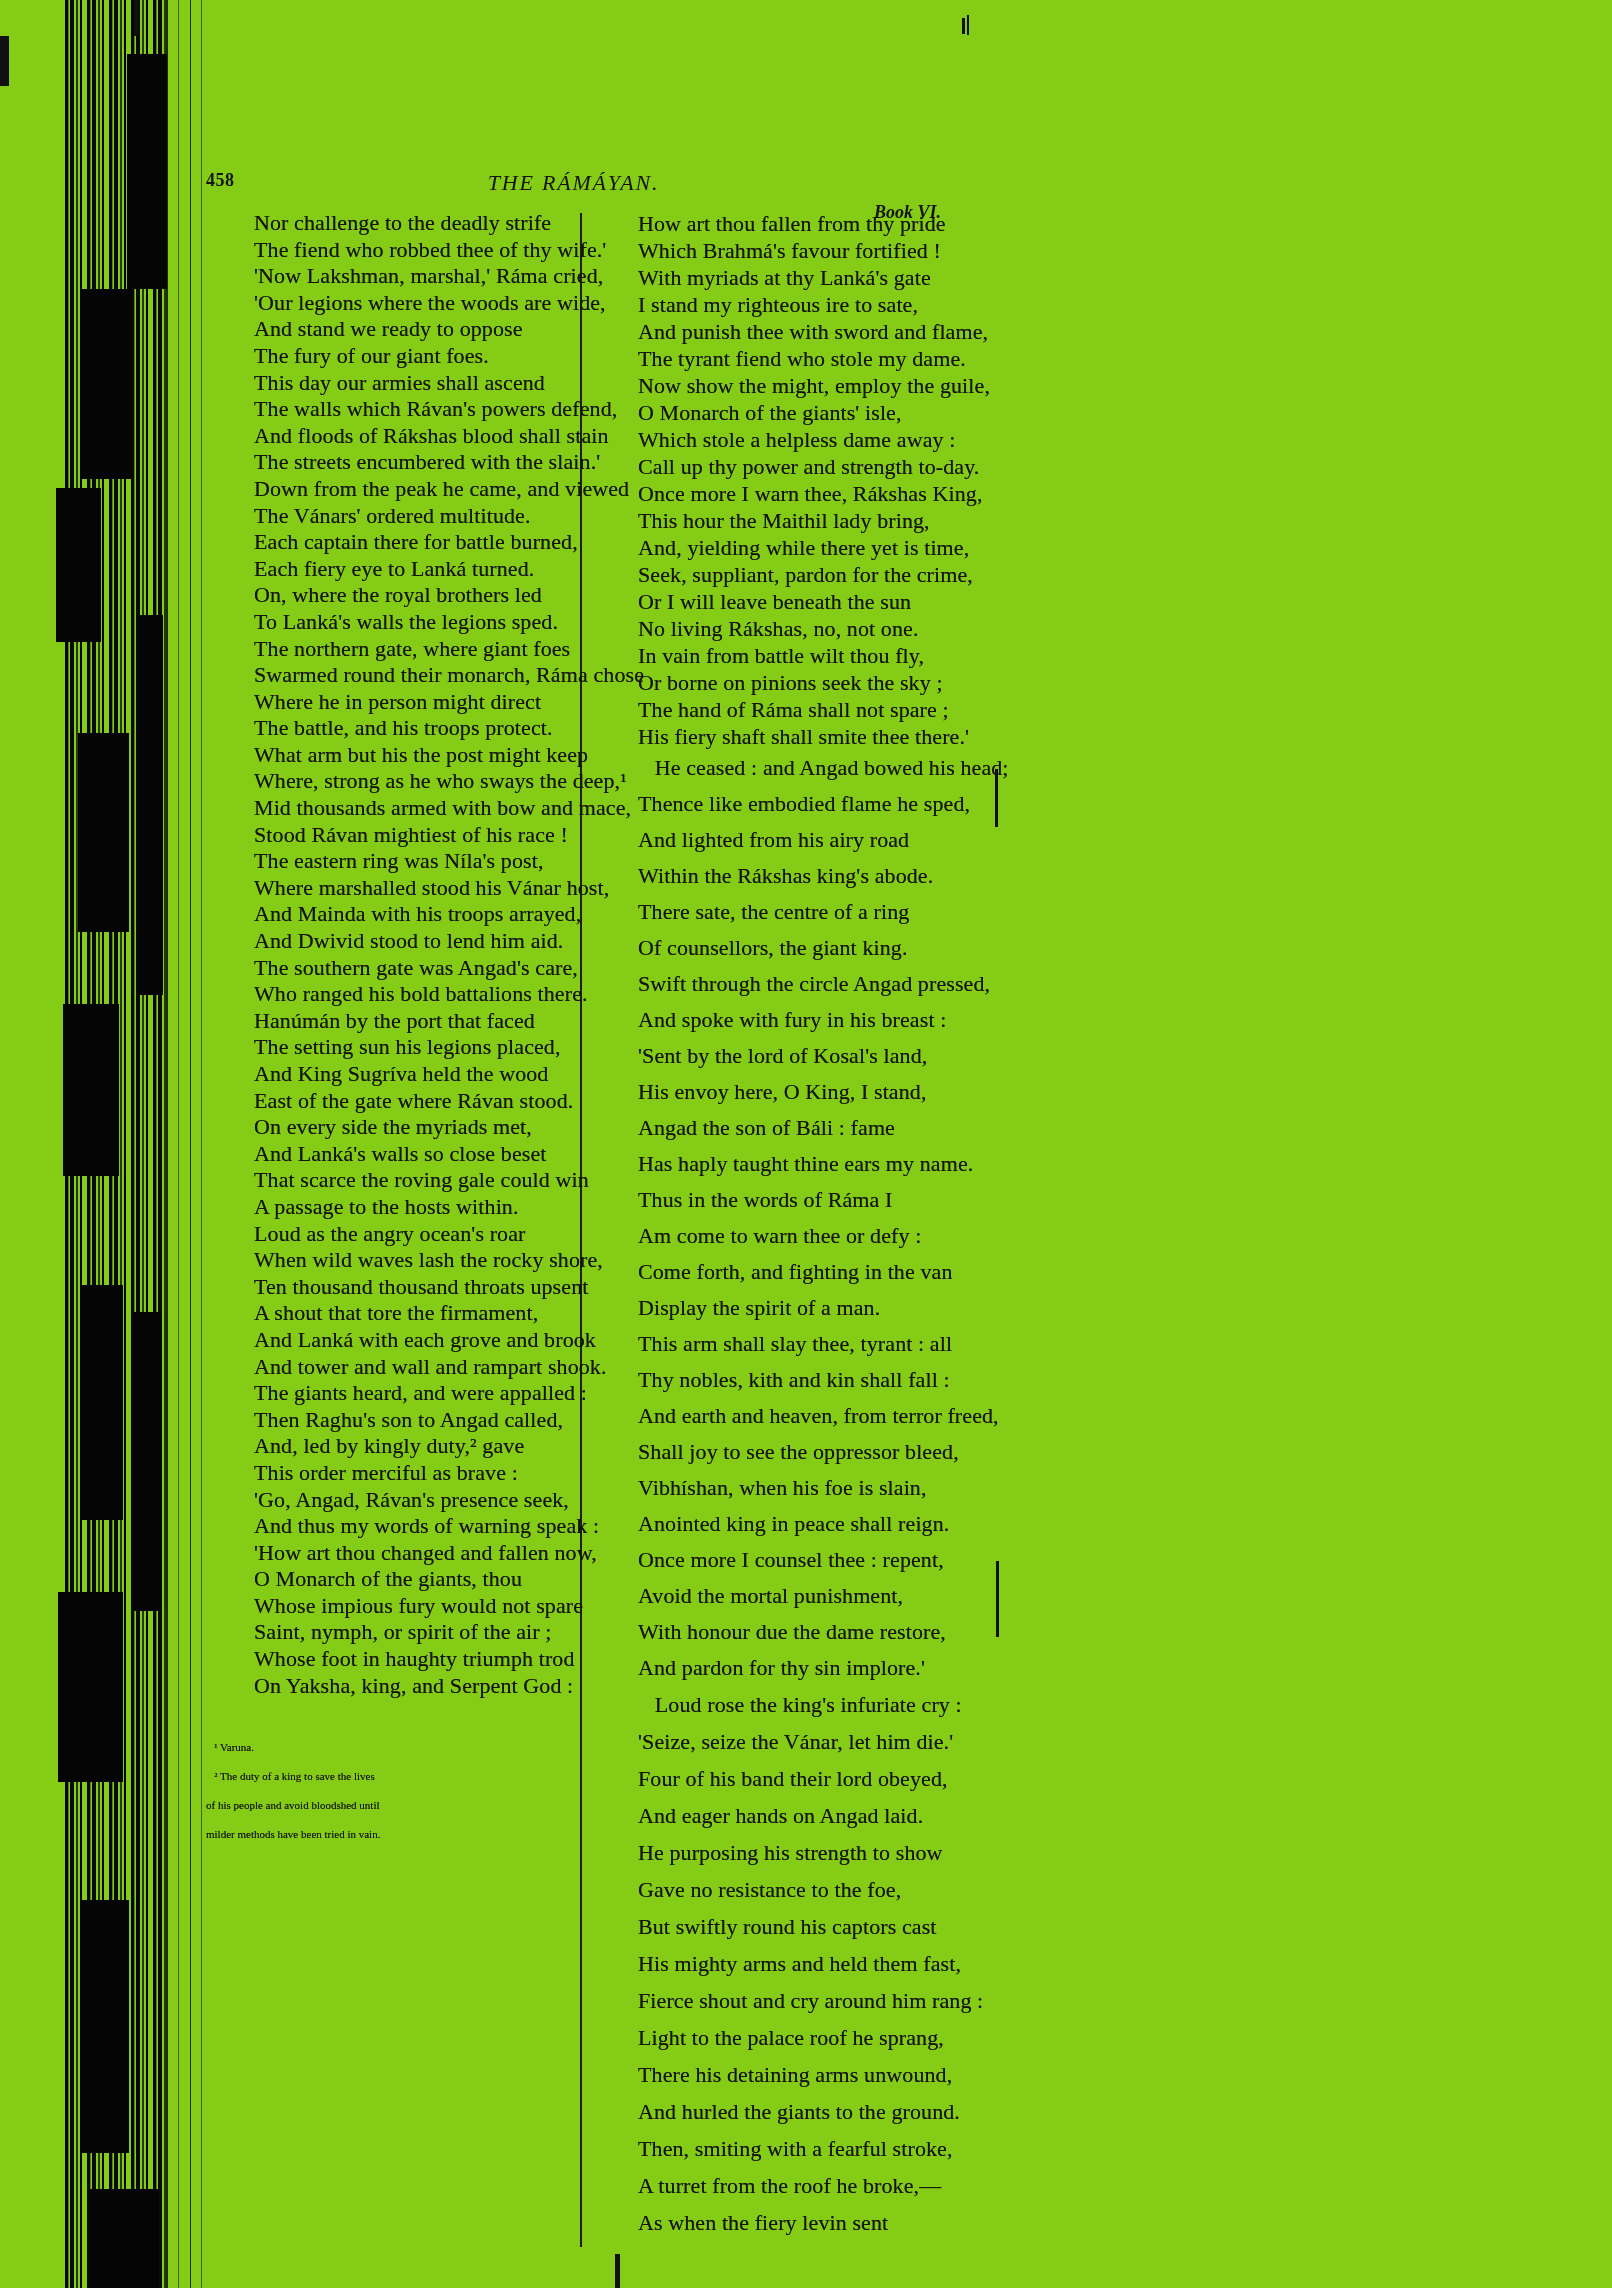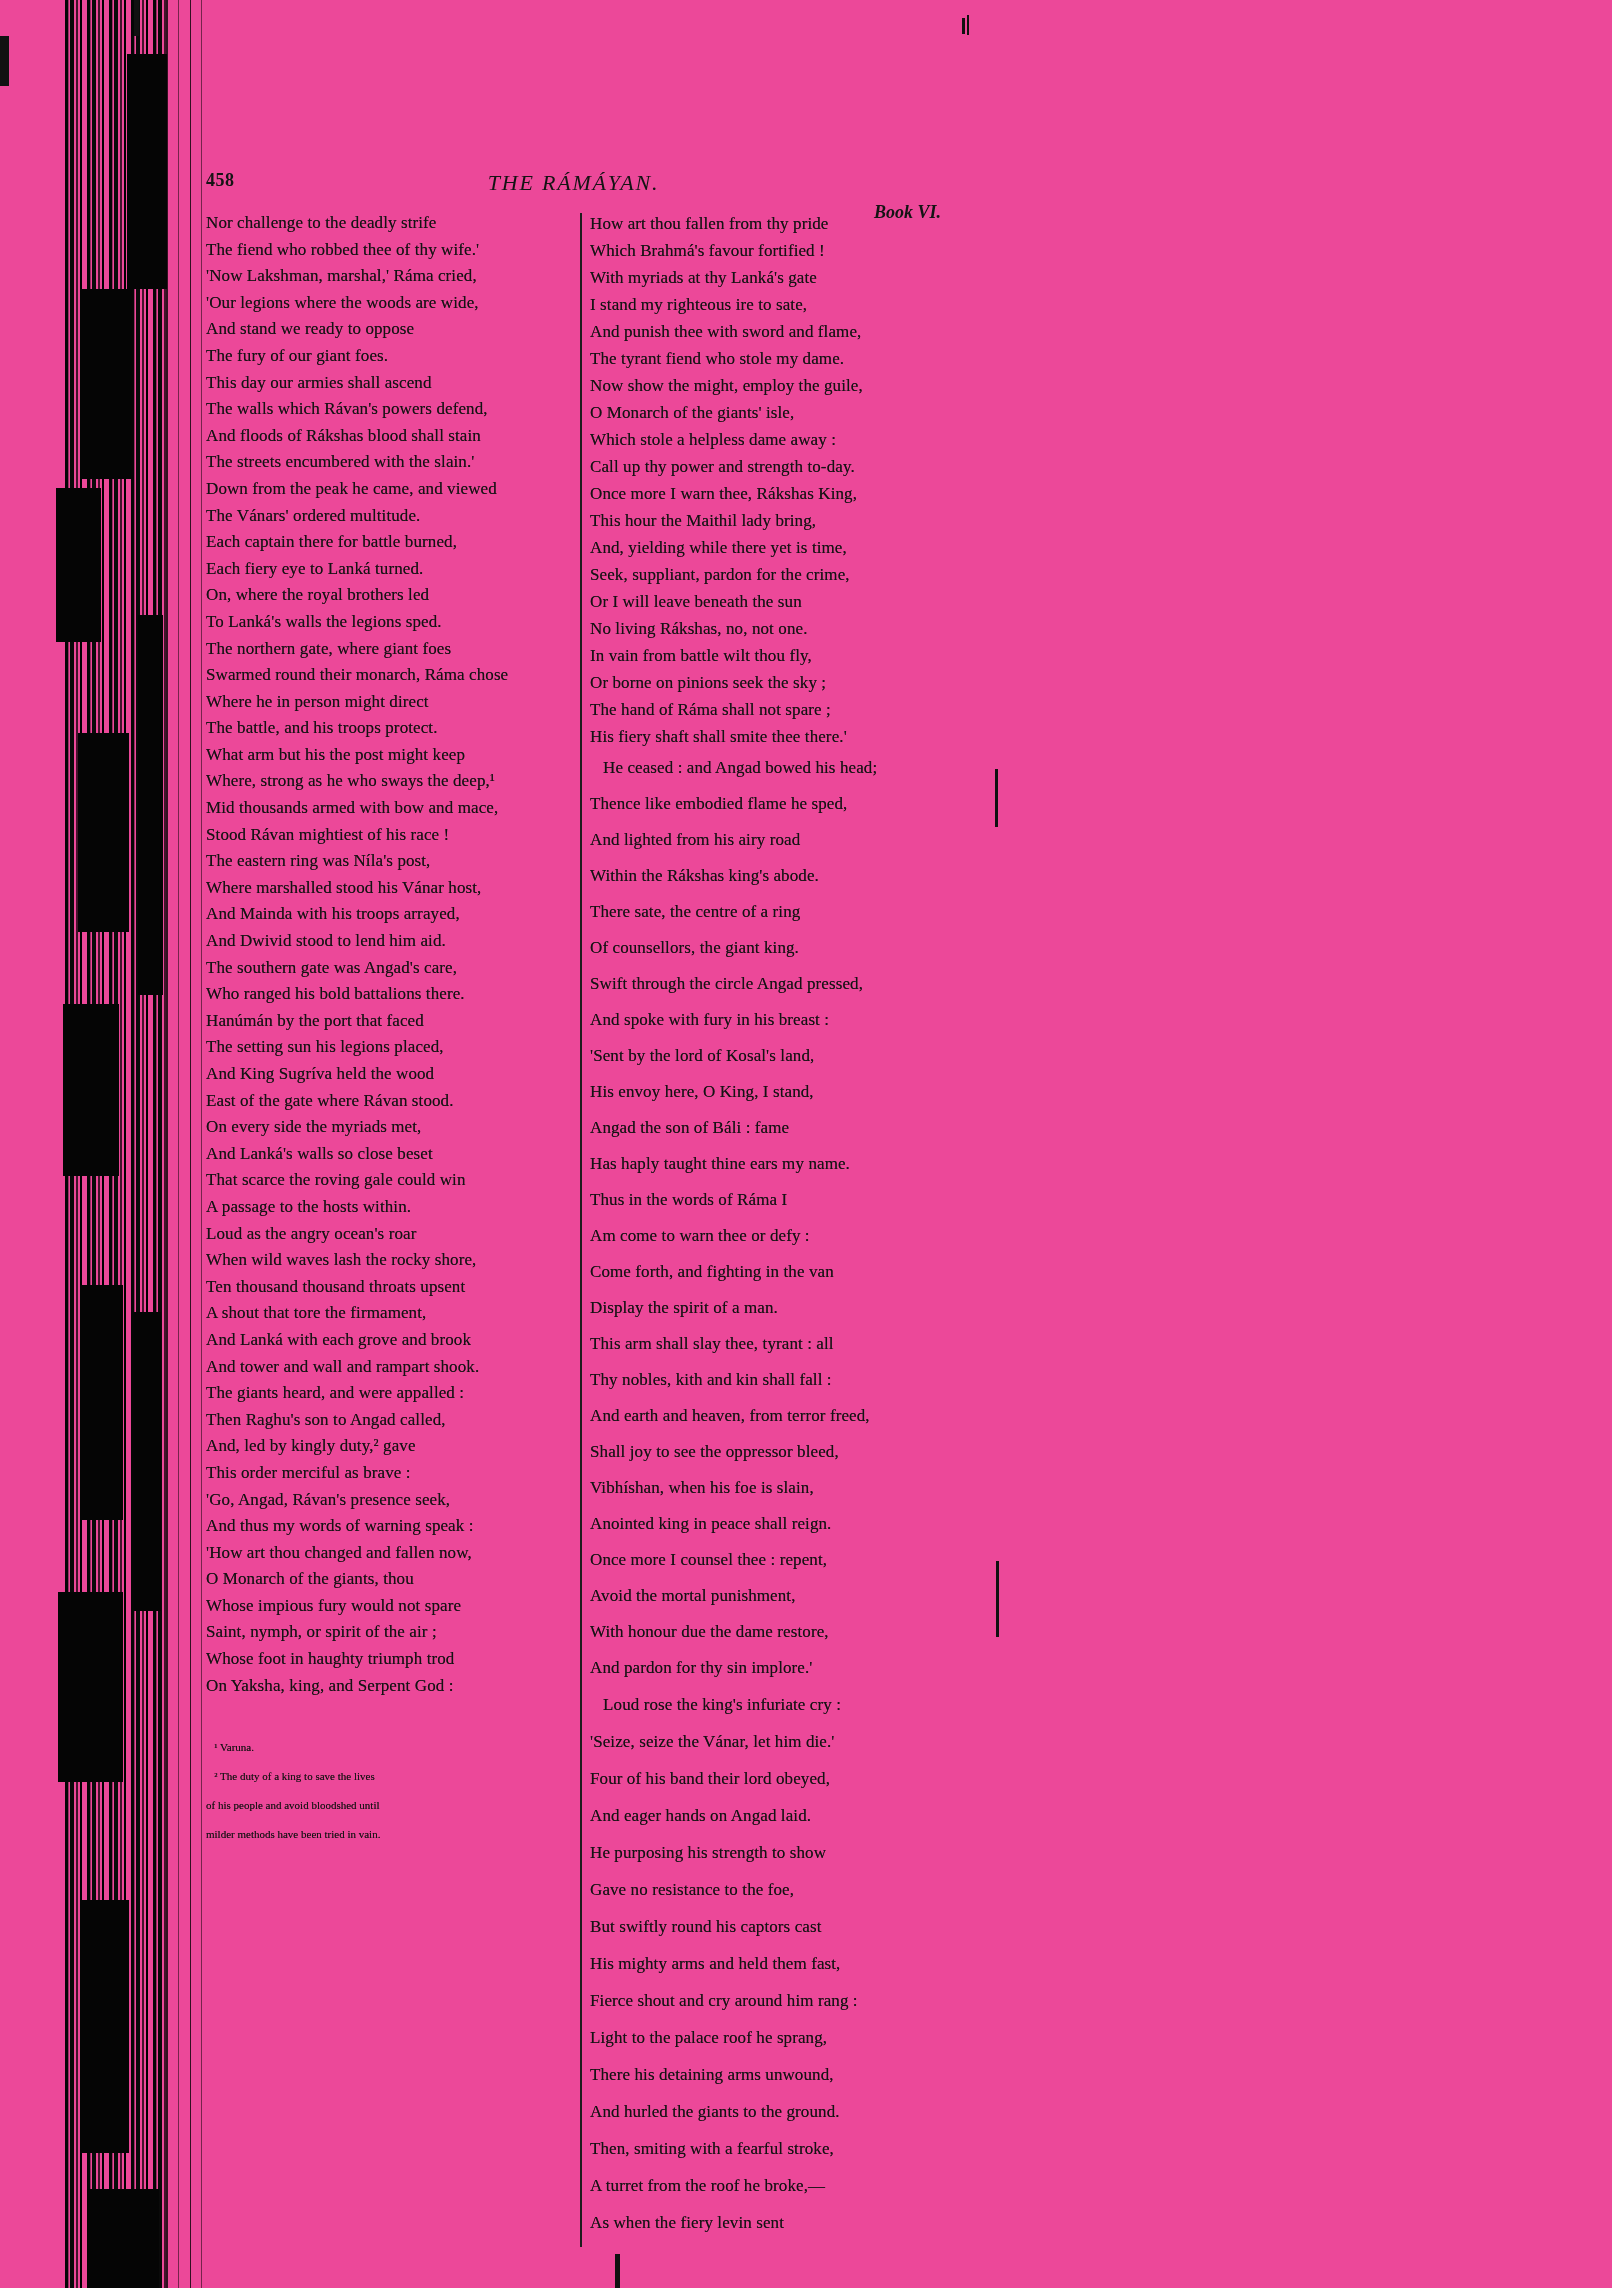--- a/index.html
+++ b/index.html
@@ -1,19 +1,19 @@
 <!DOCTYPE html>
 <html style="font-size:14.5px"><head>
 <meta charset="utf-8">
 <style>
   html,body{margin:0;padding:0;background:#ffffff;}
   .page{
     position:relative;
     width:1612px;height:2289px;
-    background:#ec4899;
+    background:#84cc16;
     overflow:hidden;
     font-family:"Liberation Serif", serif;
     color:#141414;
   }
   
   .scan-band-dense{
     position:absolute;left:65px;top:0;width:101px;height:2289px;
     background:repeating-linear-gradient(90deg,
       #060606 0 2.7px, rgba(0,0,0,.35) 2.7px 3.6px, rgba(0,0,0,0) 3.6px 5.4px,
       #0a0a0a 5.4px 9px, rgba(0,0,0,0) 9px 11px,
@@ -27,22 +27,22 @@
       rgba(0,0,0,.5) 11.8px 12.7px, rgba(0,0,0,0) 12.7px 23.5px);
   }
   .blk{position:absolute;background:#050505;}
   
   .header{position:absolute;left:206px;top:170px;width:735px;height:27px;font-size:18px;}
   .pagenum{position:absolute;left:0;top:0;font-weight:bold;letter-spacing:0.5px;}
   .title{position:absolute;left:50%;top:0;transform:translateX(-50%);
     font-style:italic;letter-spacing:1.8px;font-size:22px;white-space:pre;}
   .booklabel{position:absolute;right:0;top:0;font-style:italic;font-weight:bold;margin-top:32px;}
   
-  .col{position:absolute;font-size:17px;letter-spacing:0.1px;
-    text-shadow:0 0 0.5px rgba(0,0,0,.55);}
+  .col{position:absolute;font-size:22px;letter-spacing:0.1px;
+    text-shadow:0 0 0.5px rgba(0,0,0,.55);margin-left:48px;}
   .col-left{left:206px;top:210px;width:365px;}
   .col-right{left:590px;top:210px;width:355px;}
   .line{white-space:pre;}
   .col-left .line{line-height:26.6px;}
   .col-right .line{line-height:27px;}
   .col-right .line:nth-child(n+21){line-height:36px;}
   .col-right .line:nth-child(n+47){line-height:37px;}
   .col-divider{position:absolute;left:580px;top:213px;width:1.8px;height:2034px;background:#1d1d1d;}
   
   .footnotes{position:absolute;left:206px;top:1733px;width:365px;font-size:11px;

